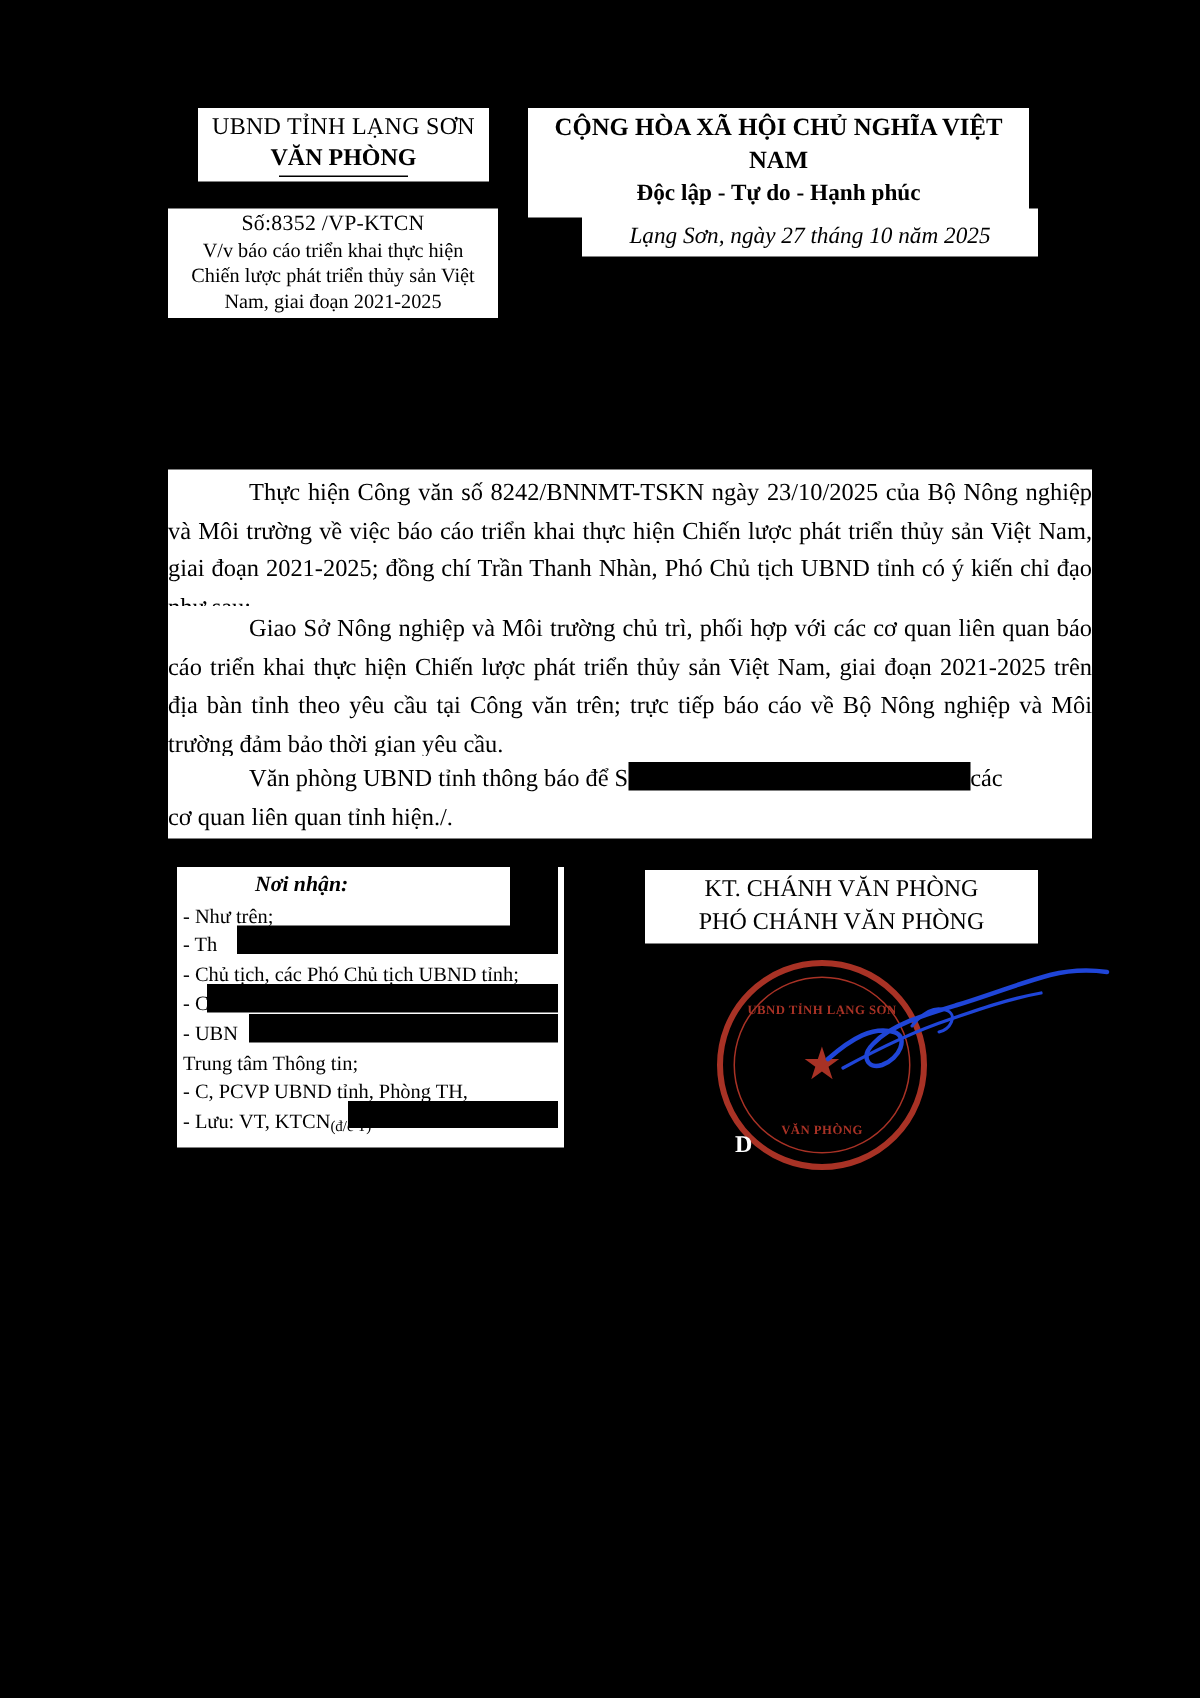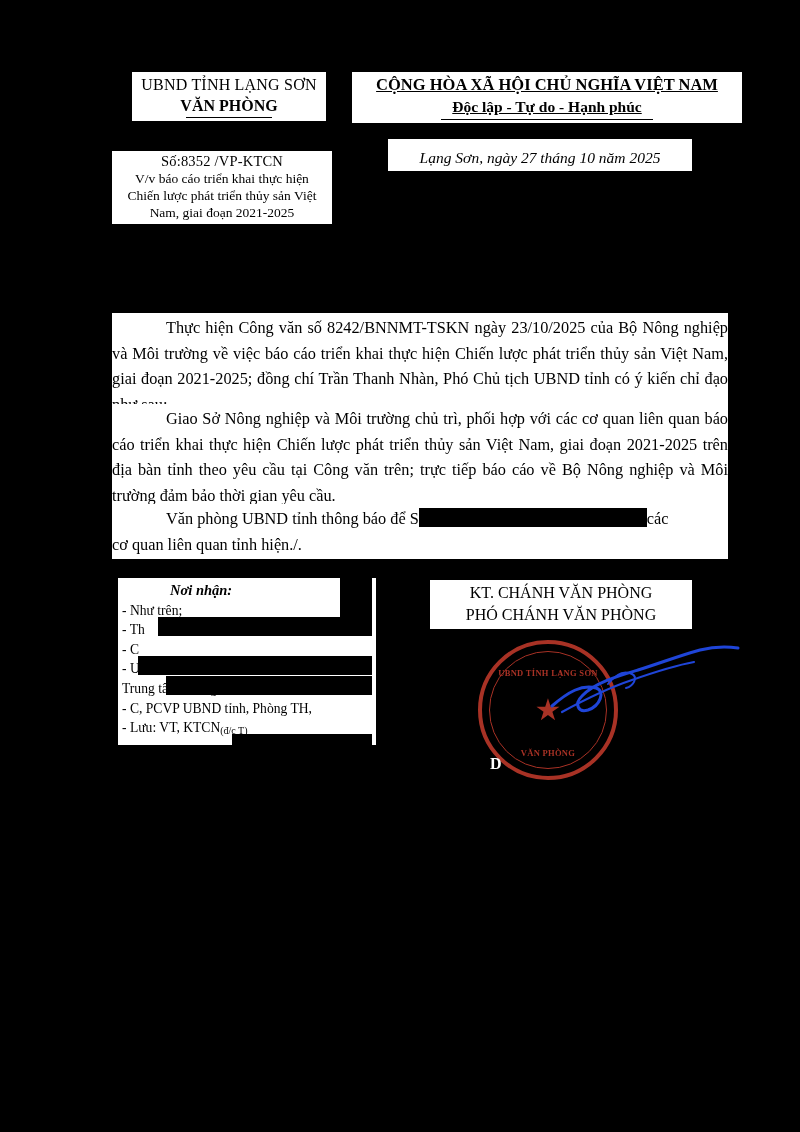--- a/index.html
+++ b/index.html
@@ -47,46 +47,44 @@
   #hdr-left .rule {
     width: 86px;
     height: 1px;
     background: #000;
     margin: 1px auto 0 auto;
   }
 
   #hdr-right {
     left: 352px;
     top: 72px;
-    width: 390px;
+    width: 334px;
     text-align: center;
     font-size: 16.5px;
     line-height: 22px;
     padding: 2px 0 3px 0;
     font-weight: bold;
-    text-decoration: underline;
   }
   #hdr-right .l2 { font-size: 15.5px; }
   #hdr-right .rule {
     width: 212px;
     height: 1px;
     background: #000;
     margin: 1px auto 0 auto;
   }
 
   
   #numblock {
     left: 112px;
     top: 139px;
     width: 220px;
     text-align: center;
     font-size: 13.5px;
     line-height: 17px;
     padding: 2px 0 3px 0;
-    margin-top: 12px;
   }
   #numblock .no { font-size: 14.5px; letter-spacing: .2px; }
   #numblock .subj { font-size: 13.5px; }
 
   #dateline {
     left: 388px;
     top: 139px;
     width: 300px;
     font-size: 15.5px;
     font-style: italic;
@@ -252,20 +250,21 @@
   </div>
 
   <div class="wbox para" id="p3">
     <span class="ind"></span><span>Văn phòng UBND tỉnh thông báo để S</span><span class="mask"></span><span>các</span><br><span>cơ quan liên quan tỉnh hiện./.</span>
   </div>
 
   <div class="wbox" id="recipients">
     <div class="title">Nơi nhận:</div>
     <div class="line">- Như trên;</div>
     <div class="line">- Th</div>
+    <div class="line">- Chủ tịch, các Phó Chủ tịch UBND tỉnh;</div>
     <div class="line">- C</div>
     <div class="line">- UBN</div>
     <div class="line">  Trung tâm Thông tin;</div>
     <div class="line">- C, PCVP UBND tỉnh, Phòng TH,</div>
     <div class="line"><span>- Lưu: VT, KTCN</span><span class="sm">(đ/c T)</span></div>
   </div>
 
   <div class="cover" style="left:158px; top:617px; width:214px; height:19px;"></div>
   <div class="cover" style="left:138px; top:656px; width:234px; height:19px;"></div>
   <div class="cover" style="left:166px; top:676px; width:206px; height:19px;"></div>

